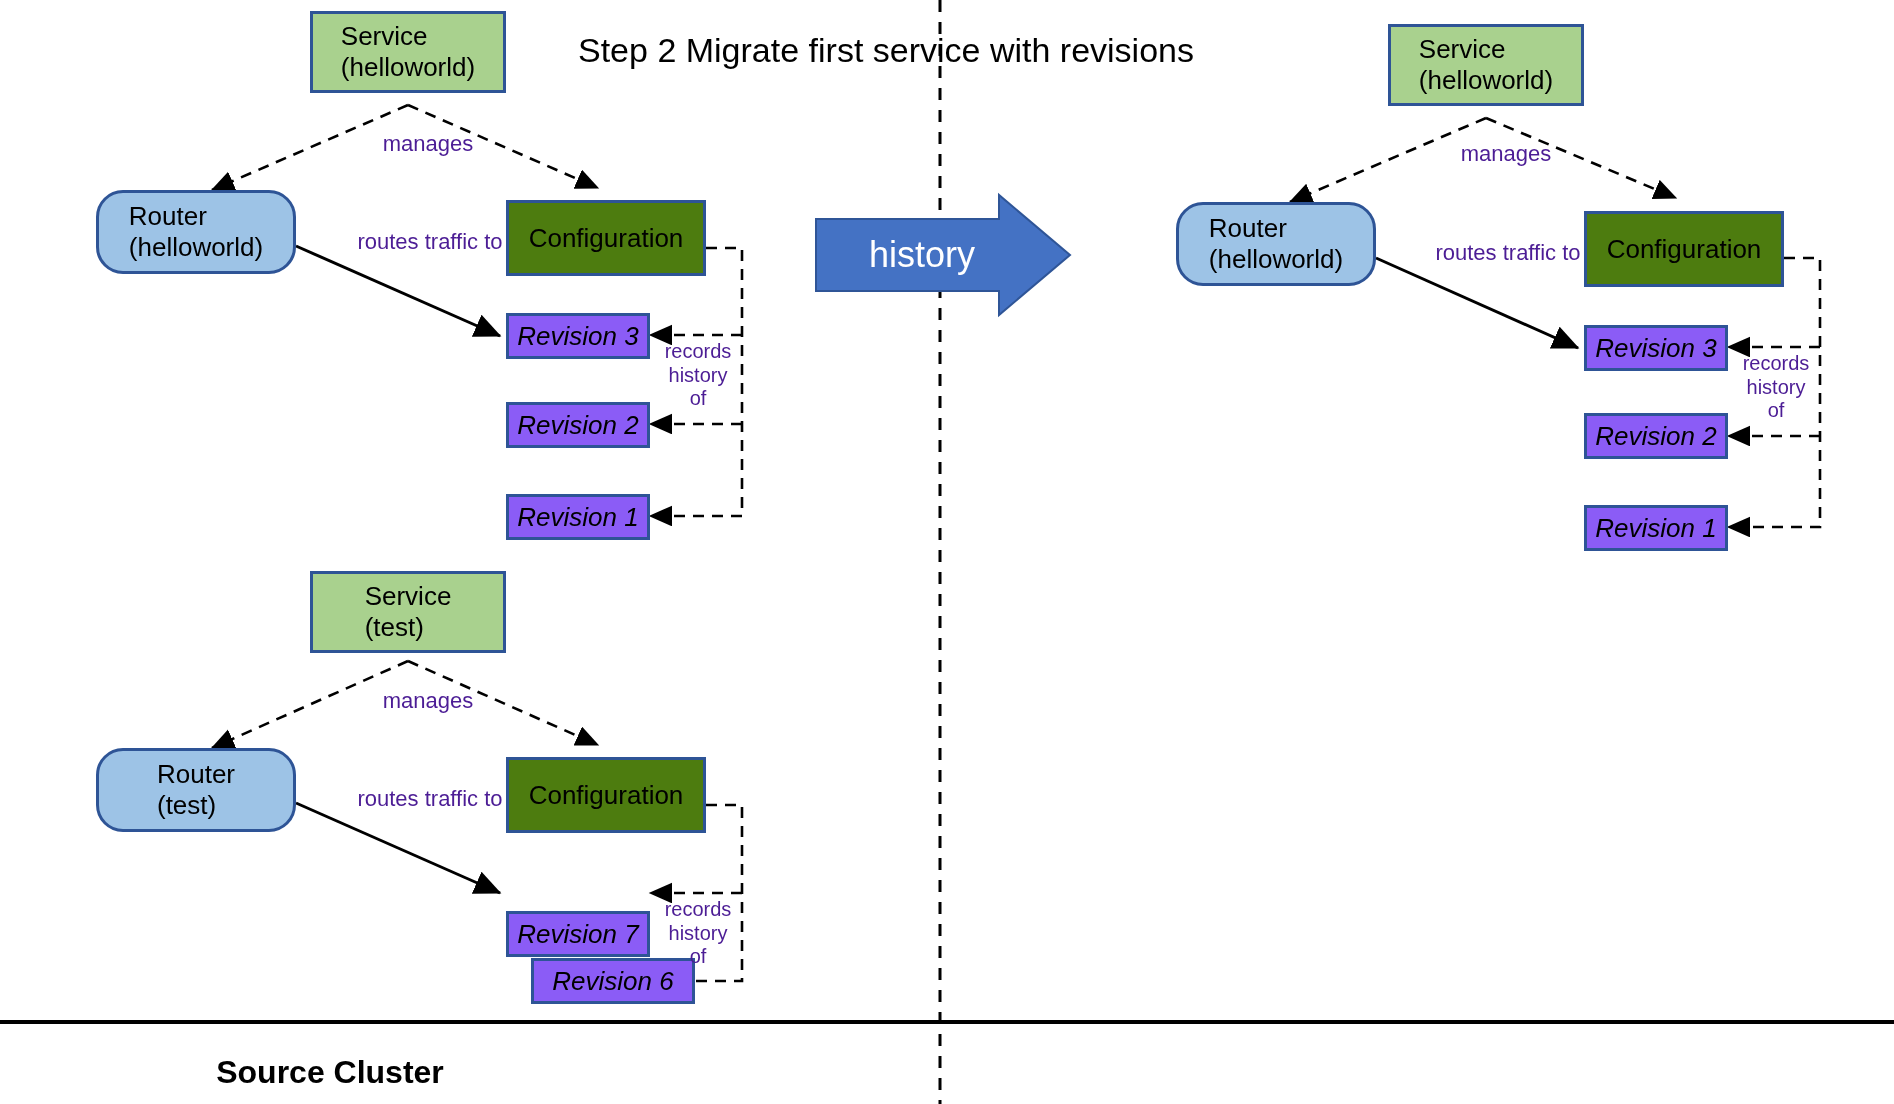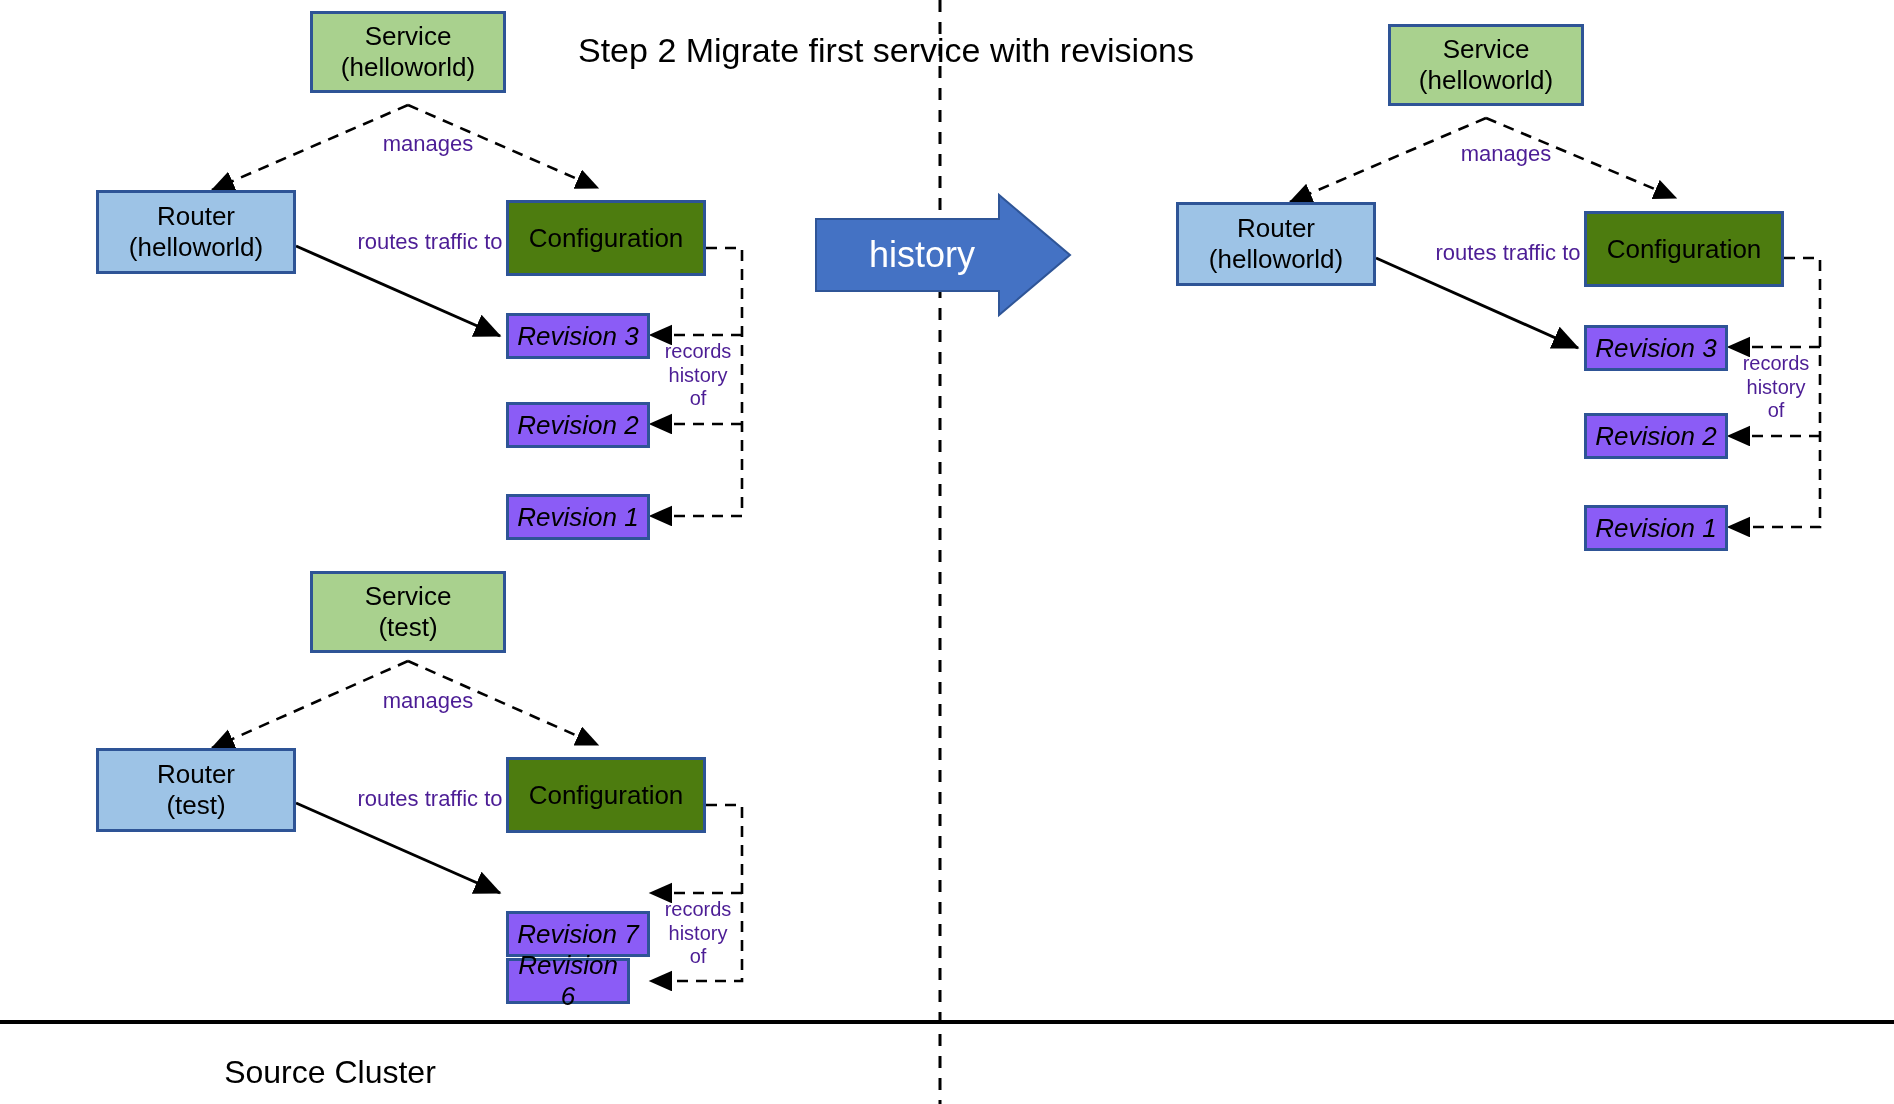--- a/index.html
+++ b/index.html
@@ -23,30 +23,30 @@
     position: absolute; left: 0; top: 0;
     width: 1894px; height: 1104px;
     pointer-events: none;
   }
   .node {
     position: absolute;
     border: 3px solid #2e5496;
     display: flex;
     align-items: center;
     justify-content: center;
-    text-align: center;
+    text-align: left;
     line-height: 1.18;
     font-size: 26px;
     color: #000;
     white-space: pre-line;
     padding: 11px 4px;
   }
   .node.service  { background: #a9d18e; }
   .node.config   { background: #4d7c0f; }
-  .node.router   { background: #9dc3e6; }
+  .node.router   { background: #9dc3e6; border-radius: 27px; }
   .node.revision { background: #8b5cf6; font-style: italic; }
 
   .edge-label {
     position: absolute;
     font-size: 22px;
     color: #4c1d95;
     text-align: center;
     line-height: 1.18;
     white-space: pre-line;
     background: transparent;
@@ -59,21 +59,21 @@
     position: absolute;
     font-size: 34px;
     font-weight: normal;
     color: #000;
     white-space: nowrap;
   }
 
   .cluster-label {
     position: absolute;
     font-size: 32px;
-    font-weight: normal;
+    font-weight: bold;
     color: #000;
     text-align: center;
     white-space: nowrap;
   }
 
   #migrate-arrow {
     position: absolute;
     font-size: 36px;
     color: #ffffff;
     display: flex;
@@ -165,21 +165,21 @@
   <div class="node service" style="left:310px; top:571px; width:196px; height:82px;">Service
 (test)</div>
 
   <div class="node router" style="left:96px; top:748px; width:200px; height:84px;">Router
 (test)</div>
 
   <div class="node config" style="left:506px; top:757px; width:200px; height:76px;">Configuration</div>
 
   <div class="node revision" style="left:506px; top:870px; width:144px; height:46px;margin-top:41px;">Revision 7</div>
 
-  <div class="node revision" style="left:506px; top:958px; width:124px; height:46px;">Revision 6</div>
+  <div class="node revision" style="left:531px; top:958px; width:164px; height:46px;">Revision 6</div>
 
   <div class="edge-label" style="left:368px; top:688px; width:120px;">manages</div>
 
   <div class="edge-label" style="left:340px; top:786px; width:180px;">routes traffic to</div>
 
   <div class="edge-label small" style="left:652px; top:898px; width:92px;">records
 history
 of</div>
 
   <div class="node service" style="left:1388px; top:24px; width:196px; height:82px;">Service

